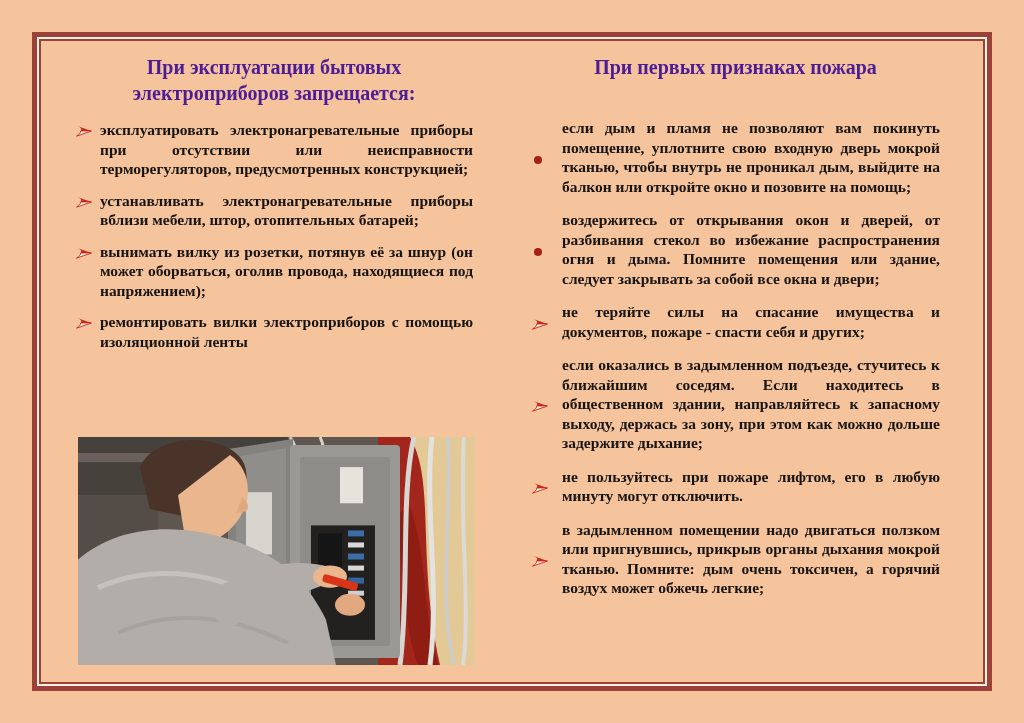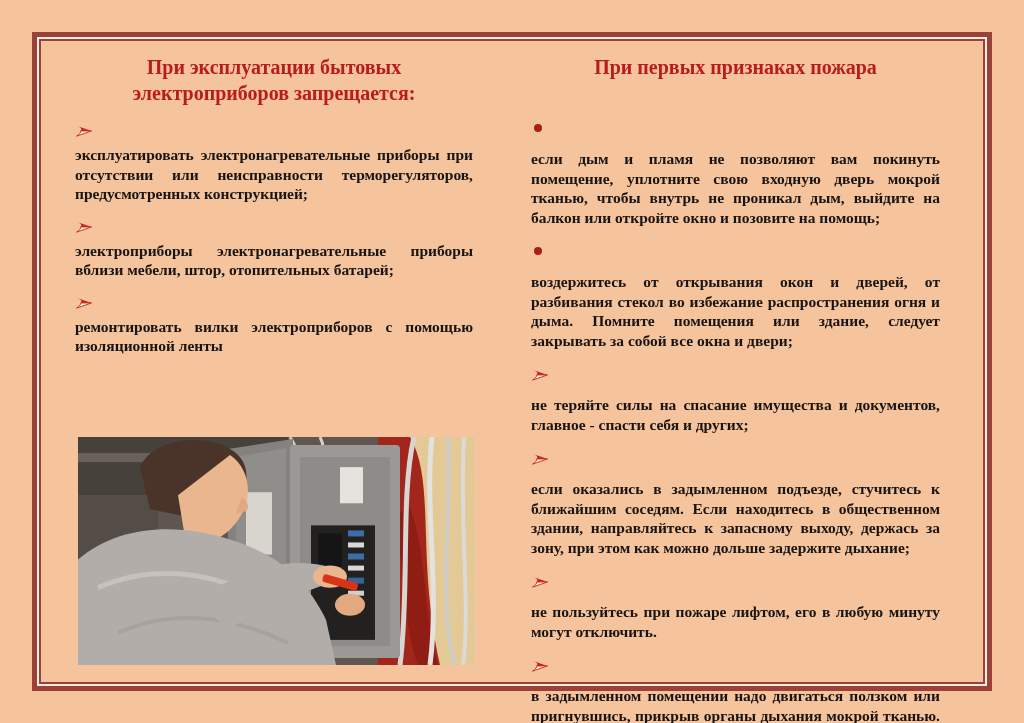--- a/index.html
+++ b/index.html
@@ -16,28 +16,28 @@
     border: 2px solid #9c4138;
     box-shadow: 0 0 0 2px #f9efe2, 0 0 0 7px #9c4138;
     pointer-events: none;
   }
   .col { position: absolute; }
   .col-left  { left: 75px;  top: 54px; width: 398px; }
   .col-right { left: 531px; top: 54px; width: 409px; }
   .title {
     font-size: 20px;
     font-weight: bold;
-    color: #b91c1c;
+    color: #4c1d95;
     text-align: center;
     line-height: 26px;
   }
   .items-left  { margin-top: 14px; }
   .items-right { margin-top: 38px; }
-  .item { display: flex; margin-bottom: 12px; flex-direction: column; }
-  .items-right .item { margin-bottom: 14px; }
+  .item { display: flex; margin-bottom: 12px; }
+  .items-right .item { margin-bottom: 14px; align-items: center; }
   .marker-cell { flex: 0 0 25px; width: 25px; }
   .items-right .marker-cell { flex: 0 0 31px; width: 31px; }
   .arrow-svg { width: 18px; height: 15px; margin-top: 3px; display: block; }
   .dot {
     width: 8px; height: 8px;
     margin: 6px 0 0 3px;
     background: #a81f14;
     border-radius: 50%;
     display: block;
   }
@@ -81,21 +81,29 @@
           </svg>
         </span>
       <div class="item-text">эксплуатировать электронагревательные приборы при отсутствии или неисправности терморегуляторов, предусмотренных конструкцией;</div>
     </div>
     <div class="item">
       <span class="marker-cell">
           <svg class="arrow-svg" viewBox="0 0 18 16">
             <use href="#arrow-marker"></use>
           </svg>
         </span>
-      <div class="item-text">электроприборы электронагревательные приборы вблизи мебели, штор, отопительных батарей;</div>
+      <div class="item-text">устанавливать электронагревательные приборы вблизи мебели, штор, отопительных батарей;</div>
+    </div>
+    <div class="item">
+      <span class="marker-cell">
+          <svg class="arrow-svg" viewBox="0 0 18 16">
+            <use href="#arrow-marker"></use>
+          </svg>
+        </span>
+      <div class="item-text">вынимать вилку из розетки, потянув её за шнур (он может оборваться, оголив провода, находящиеся под напряжением);</div>
     </div>
     <div class="item">
       <span class="marker-cell">
           <svg class="arrow-svg" viewBox="0 0 18 16">
             <use href="#arrow-marker"></use>
           </svg>
         </span>
       <div class="item-text">ремонтировать вилки электроприборов с помощью изоляционной ленты</div>
     </div>
   </div>
@@ -157,21 +165,21 @@
           <span class="dot"></span>
         </span>
       <div class="item-text">воздержитесь от открывания окон и дверей, от разбивания стекол во избежание распространения огня и дыма. Помните помещения или здание, следует закрывать за собой все окна и двери;</div>
     </div>
     <div class="item">
       <span class="marker-cell">
           <svg class="arrow-svg" viewBox="0 0 18 16">
             <use href="#arrow-marker"></use>
           </svg>
         </span>
-      <div class="item-text">не теряйте силы на спасание имущества и документов, главное - спасти себя и других;</div>
+      <div class="item-text">не теряйте силы на спасание имущества и документов, пожаре - спасти себя и других;</div>
     </div>
     <div class="item">
       <span class="marker-cell">
           <svg class="arrow-svg" viewBox="0 0 18 16">
             <use href="#arrow-marker"></use>
           </svg>
         </span>
       <div class="item-text">если оказались в задымленном подъезде, стучитесь к ближайшим соседям. Если находитесь в общественном здании, направляйтесь к запасному выходу, держась за зону, при этом как можно дольше задержите дыхание;</div>
     </div>
     <div class="item">

